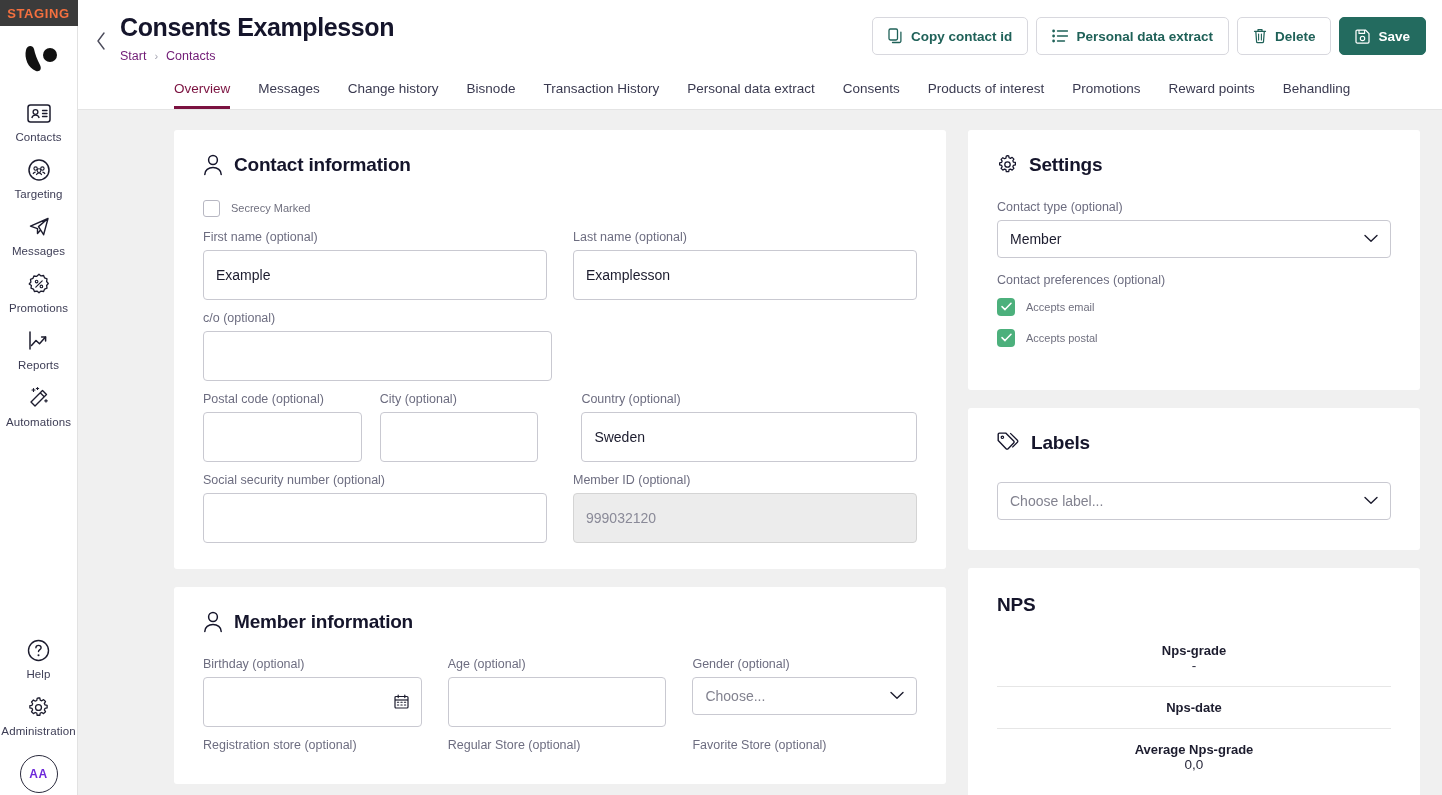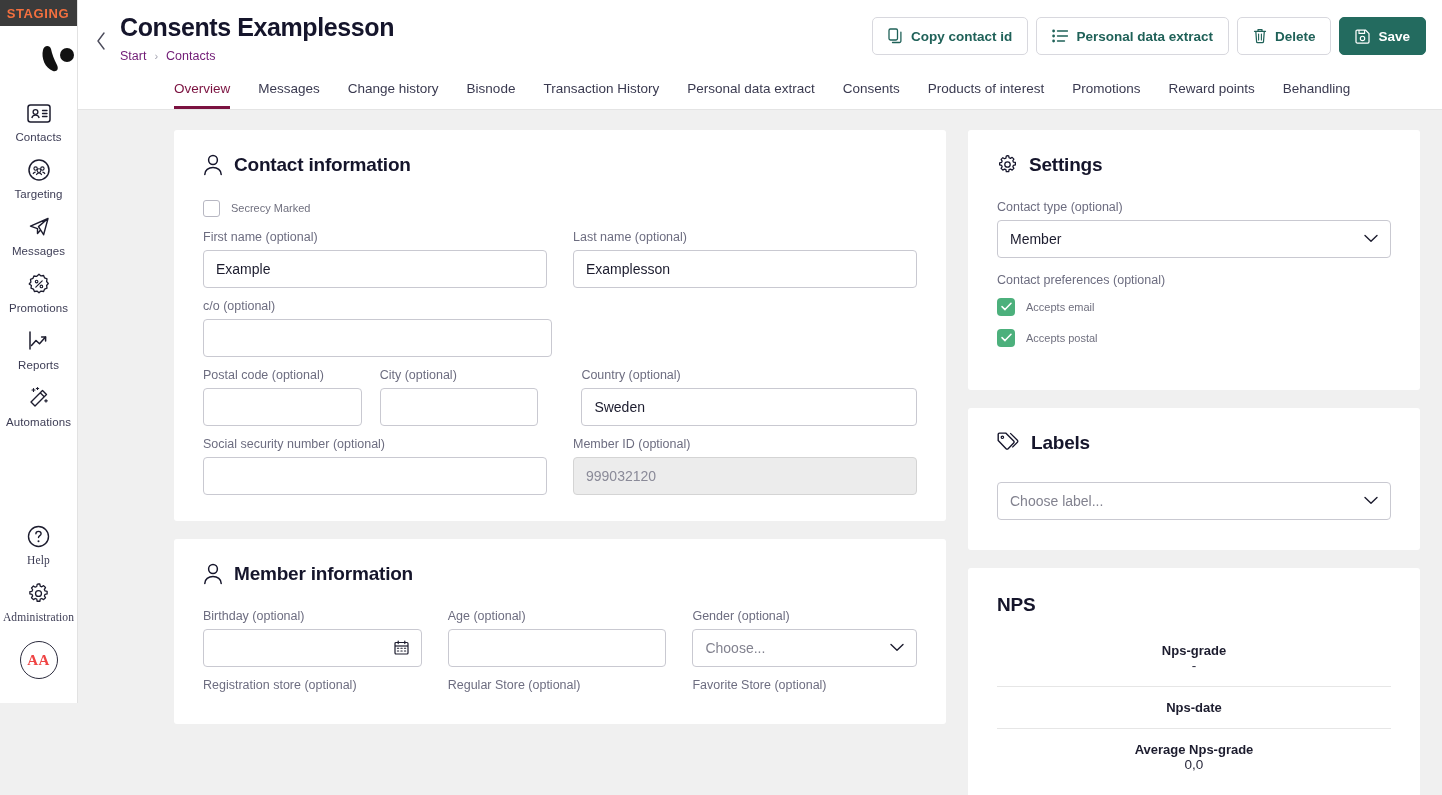--- a/index.html
+++ b/index.html
@@ -6,24 +6,24 @@
   html, body {
     width: 1442px; height: 795px;
     font-family: "Liberation Sans", sans-serif;
     background: #f0f0f0;
     overflow: hidden;
   }
   .app { display: flex; width: 1442px; height: 795px; }
 
   
   .sidebar {
-    width: 78px; min-width: 78px; height: 703px;
+    width: 78px; min-width: 78px; height: 795px;
     background: #ffffff;
     border-right: 1px solid #e2e2e2;
-    display: flex; flex-direction: column; align-items: flex-end;
+    display: flex; flex-direction: column; align-items: center;
     position: relative;
   }
   .staging-badge {
     width: 78px; height: 26px;
     background: #3b3b3b;
     color: #f4703f;
     font-size: 13px; font-weight: bold;
     letter-spacing: .6px;
     display: flex; align-items: center; justify-content: center;
   }
@@ -32,27 +32,27 @@
   .nav-item {
     width: 78px; padding: 9px 0 6px 0;
     display: flex; flex-direction: column; align-items: center;
     cursor: pointer; text-decoration: none;
   }
   .nav-item .ico { height: 24px; display: flex; align-items: center; justify-content: center; }
   .nav-label {
     font-size: 11.5px; color: #3d3d55; margin-top: 6px;
     letter-spacing: .1px; white-space: nowrap;
   }
-  .nav-bottom { position: absolute; bottom: 24px; width: 100%;
-    display: flex; flex-direction: column; align-items: center; font-family: Liberation Serif, serif; }
+  .nav-bottom { position: absolute; bottom: 2px; width: 100%;
+    display: flex; flex-direction: column; align-items: center; }
   .avatar {
     width: 38px; height: 38px; border-radius: 50%;
     border: 1.4px solid #2b2b3d;
     display: flex; align-items: center; justify-content: center;
-    font-size: 15px; font-weight: bold; color: #ef4444;
+    font-size: 12px; font-weight: bold; color: #6d28d9;
     margin-top: 12px; cursor: pointer; letter-spacing: .5px;
   }
 
   
   .main { flex: 1; height: 795px; display: flex; flex-direction: column;
           background: #f0f0f0; overflow: hidden; }
 
   .topbar { background: #ffffff; padding: 0; position: relative; }
   .topbar-inner { display: flex; align-items: flex-start; padding: 14px 16px 0 10px; }
   .back-btn {
@@ -102,21 +102,21 @@
 
   .card { background: #fff; border-radius: 3px; padding: 24px 29px 26px 29px; }
   .card-head { display: flex; align-items: flex-start; gap: 11px; margin-bottom: 24px; }
   .card-title { font-size: 19px; font-weight: bold; color: #15152b; letter-spacing: -.2px; }
   .card-title.plain { margin-bottom: 22px; }
 
   .row { display: flex; gap: 26px; margin-bottom: 11px; }
   .field { display: flex; flex-direction: column; }
   .field-label { font-size: 12.5px; color: #6d6d80; margin-bottom: 6px; }
   .input {
-    height: 38px; border: 1px solid #c9c9d1; border-radius: 4px;
+    height: 50px; border: 1px solid #c9c9d1; border-radius: 4px;
     background: #fff; padding: 5px 12px;
     font-size: 14px; color: #1c1c2e;
     font-family: "Liberation Sans", sans-serif;
     display: flex; align-items: center;
   }
   .input.disabled { background: #ececec; color: #8a8a98; border-color: #d4d4d4; }
   .input.with-icon { justify-content: space-between; }
   .select {
     height: 38px; border: 1px solid #c9c9d1; border-radius: 4px;
     background: #fff; padding: 0 12px;

